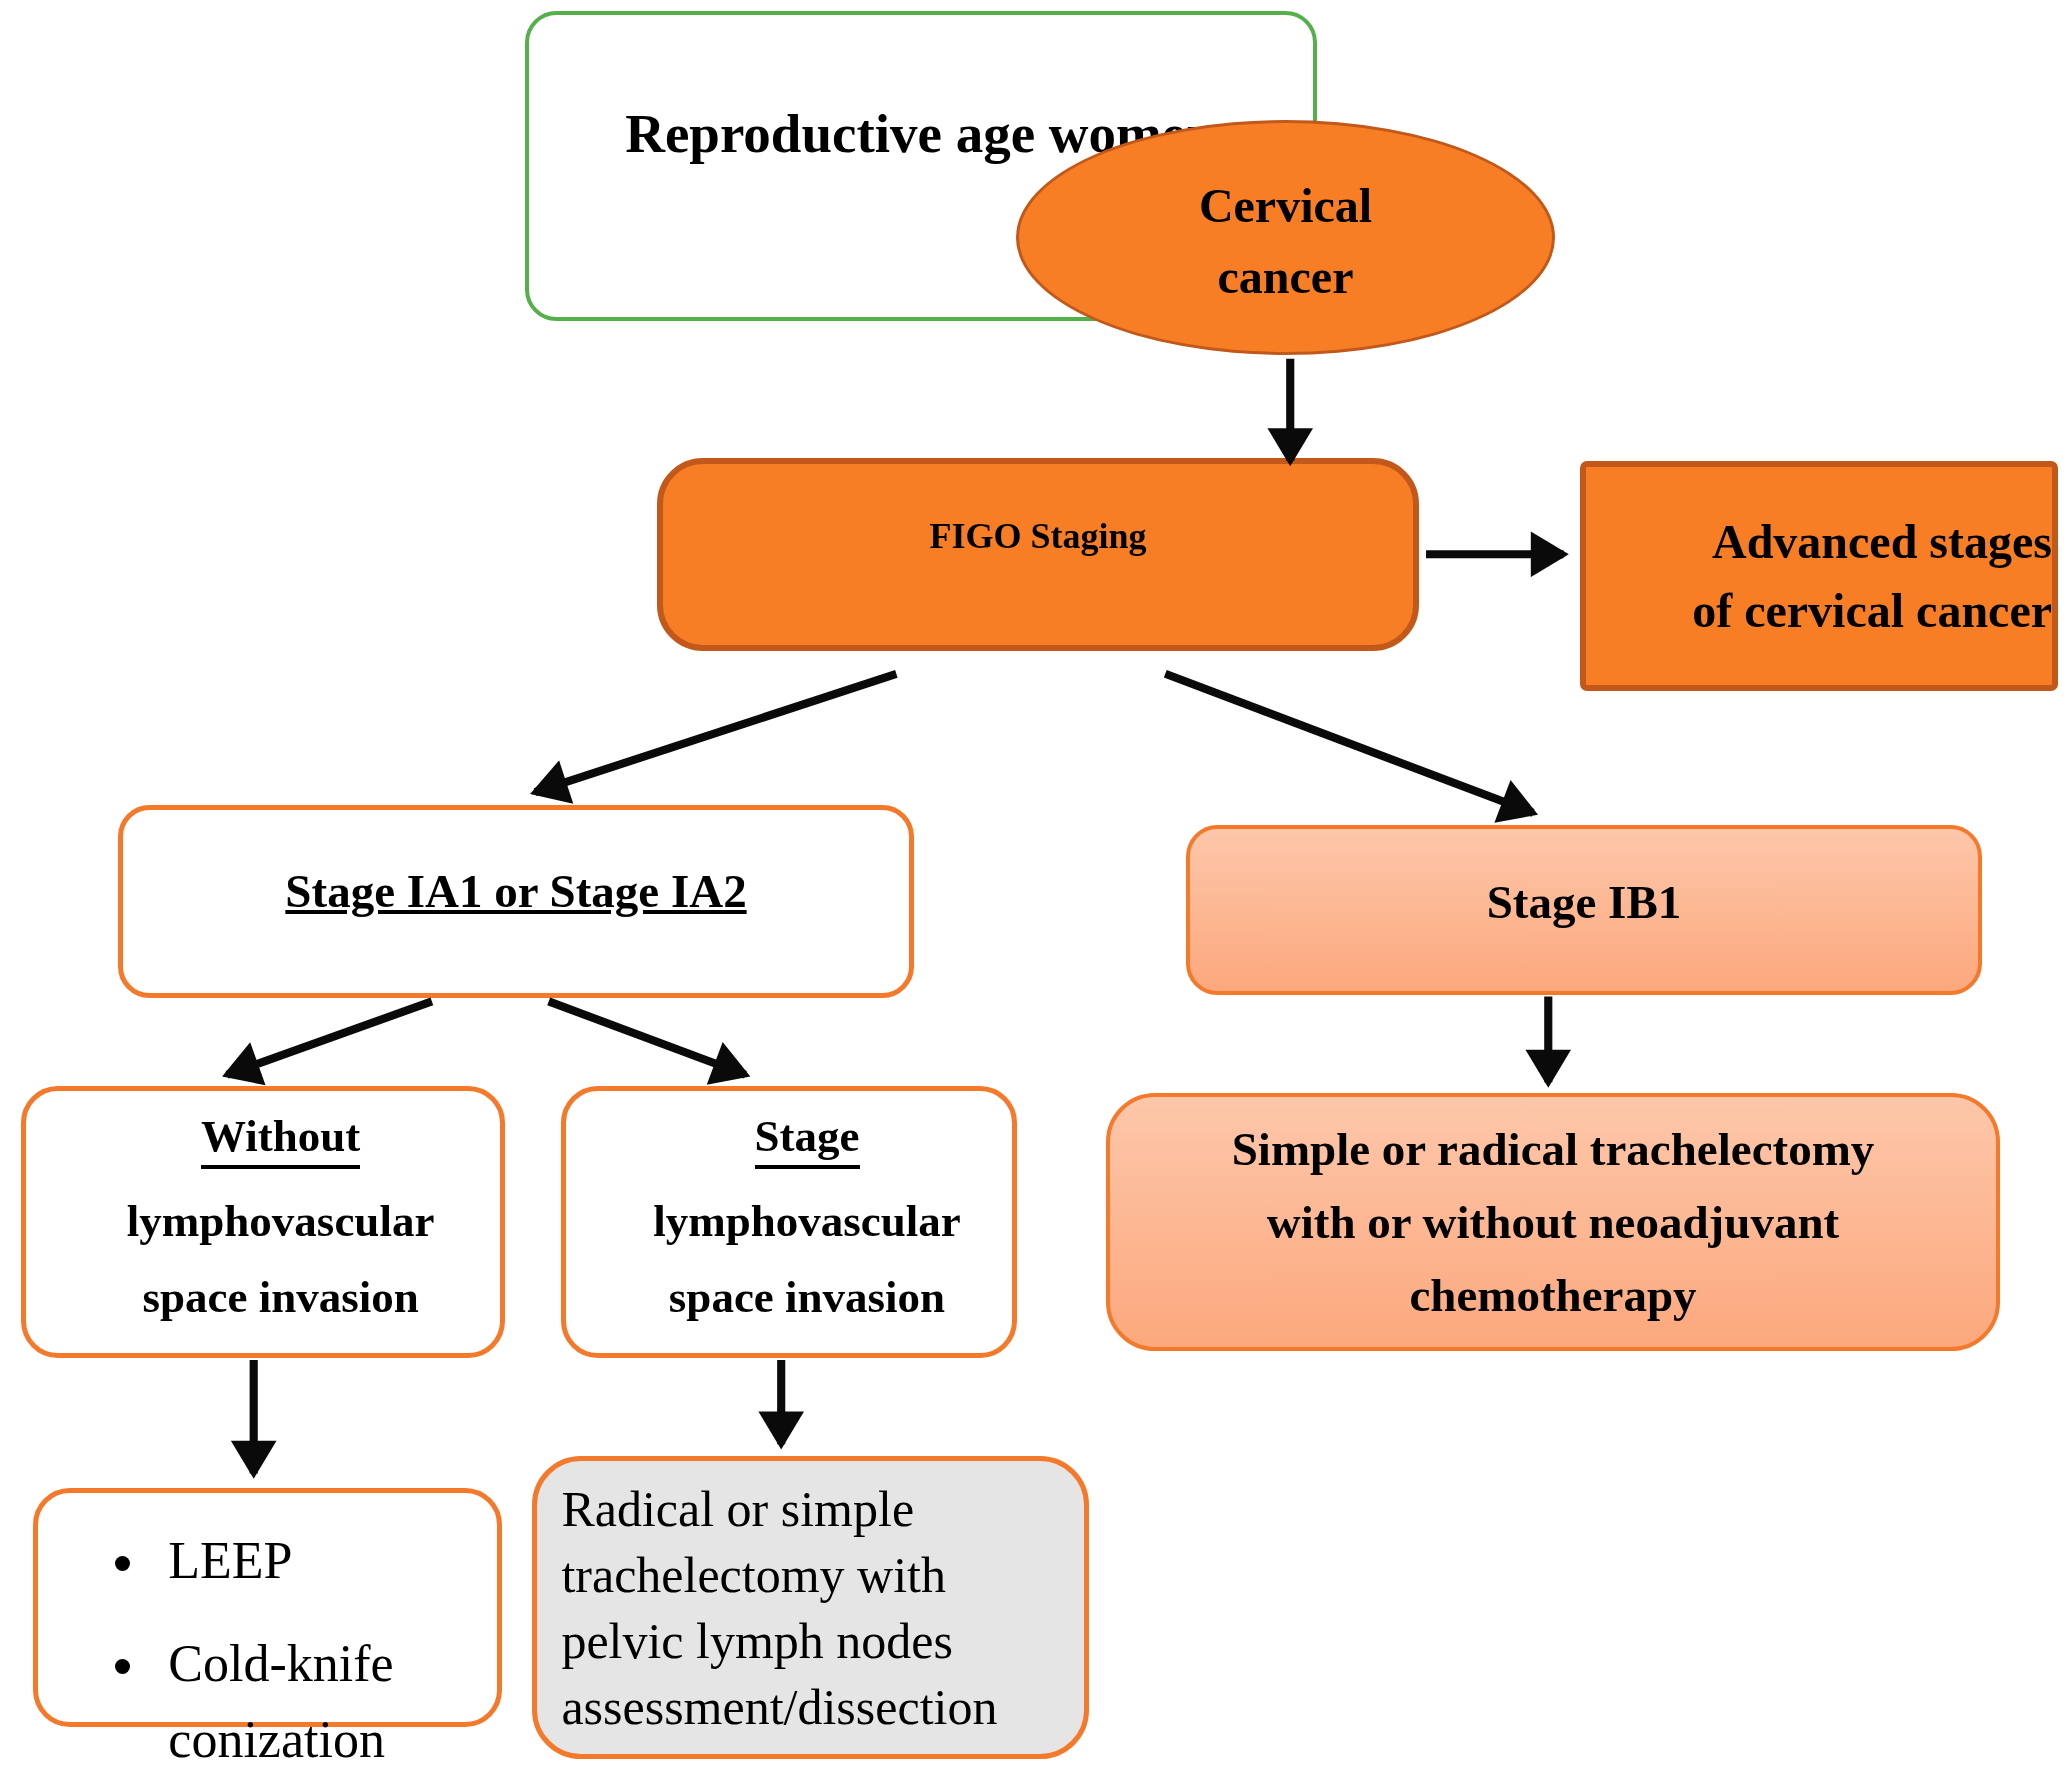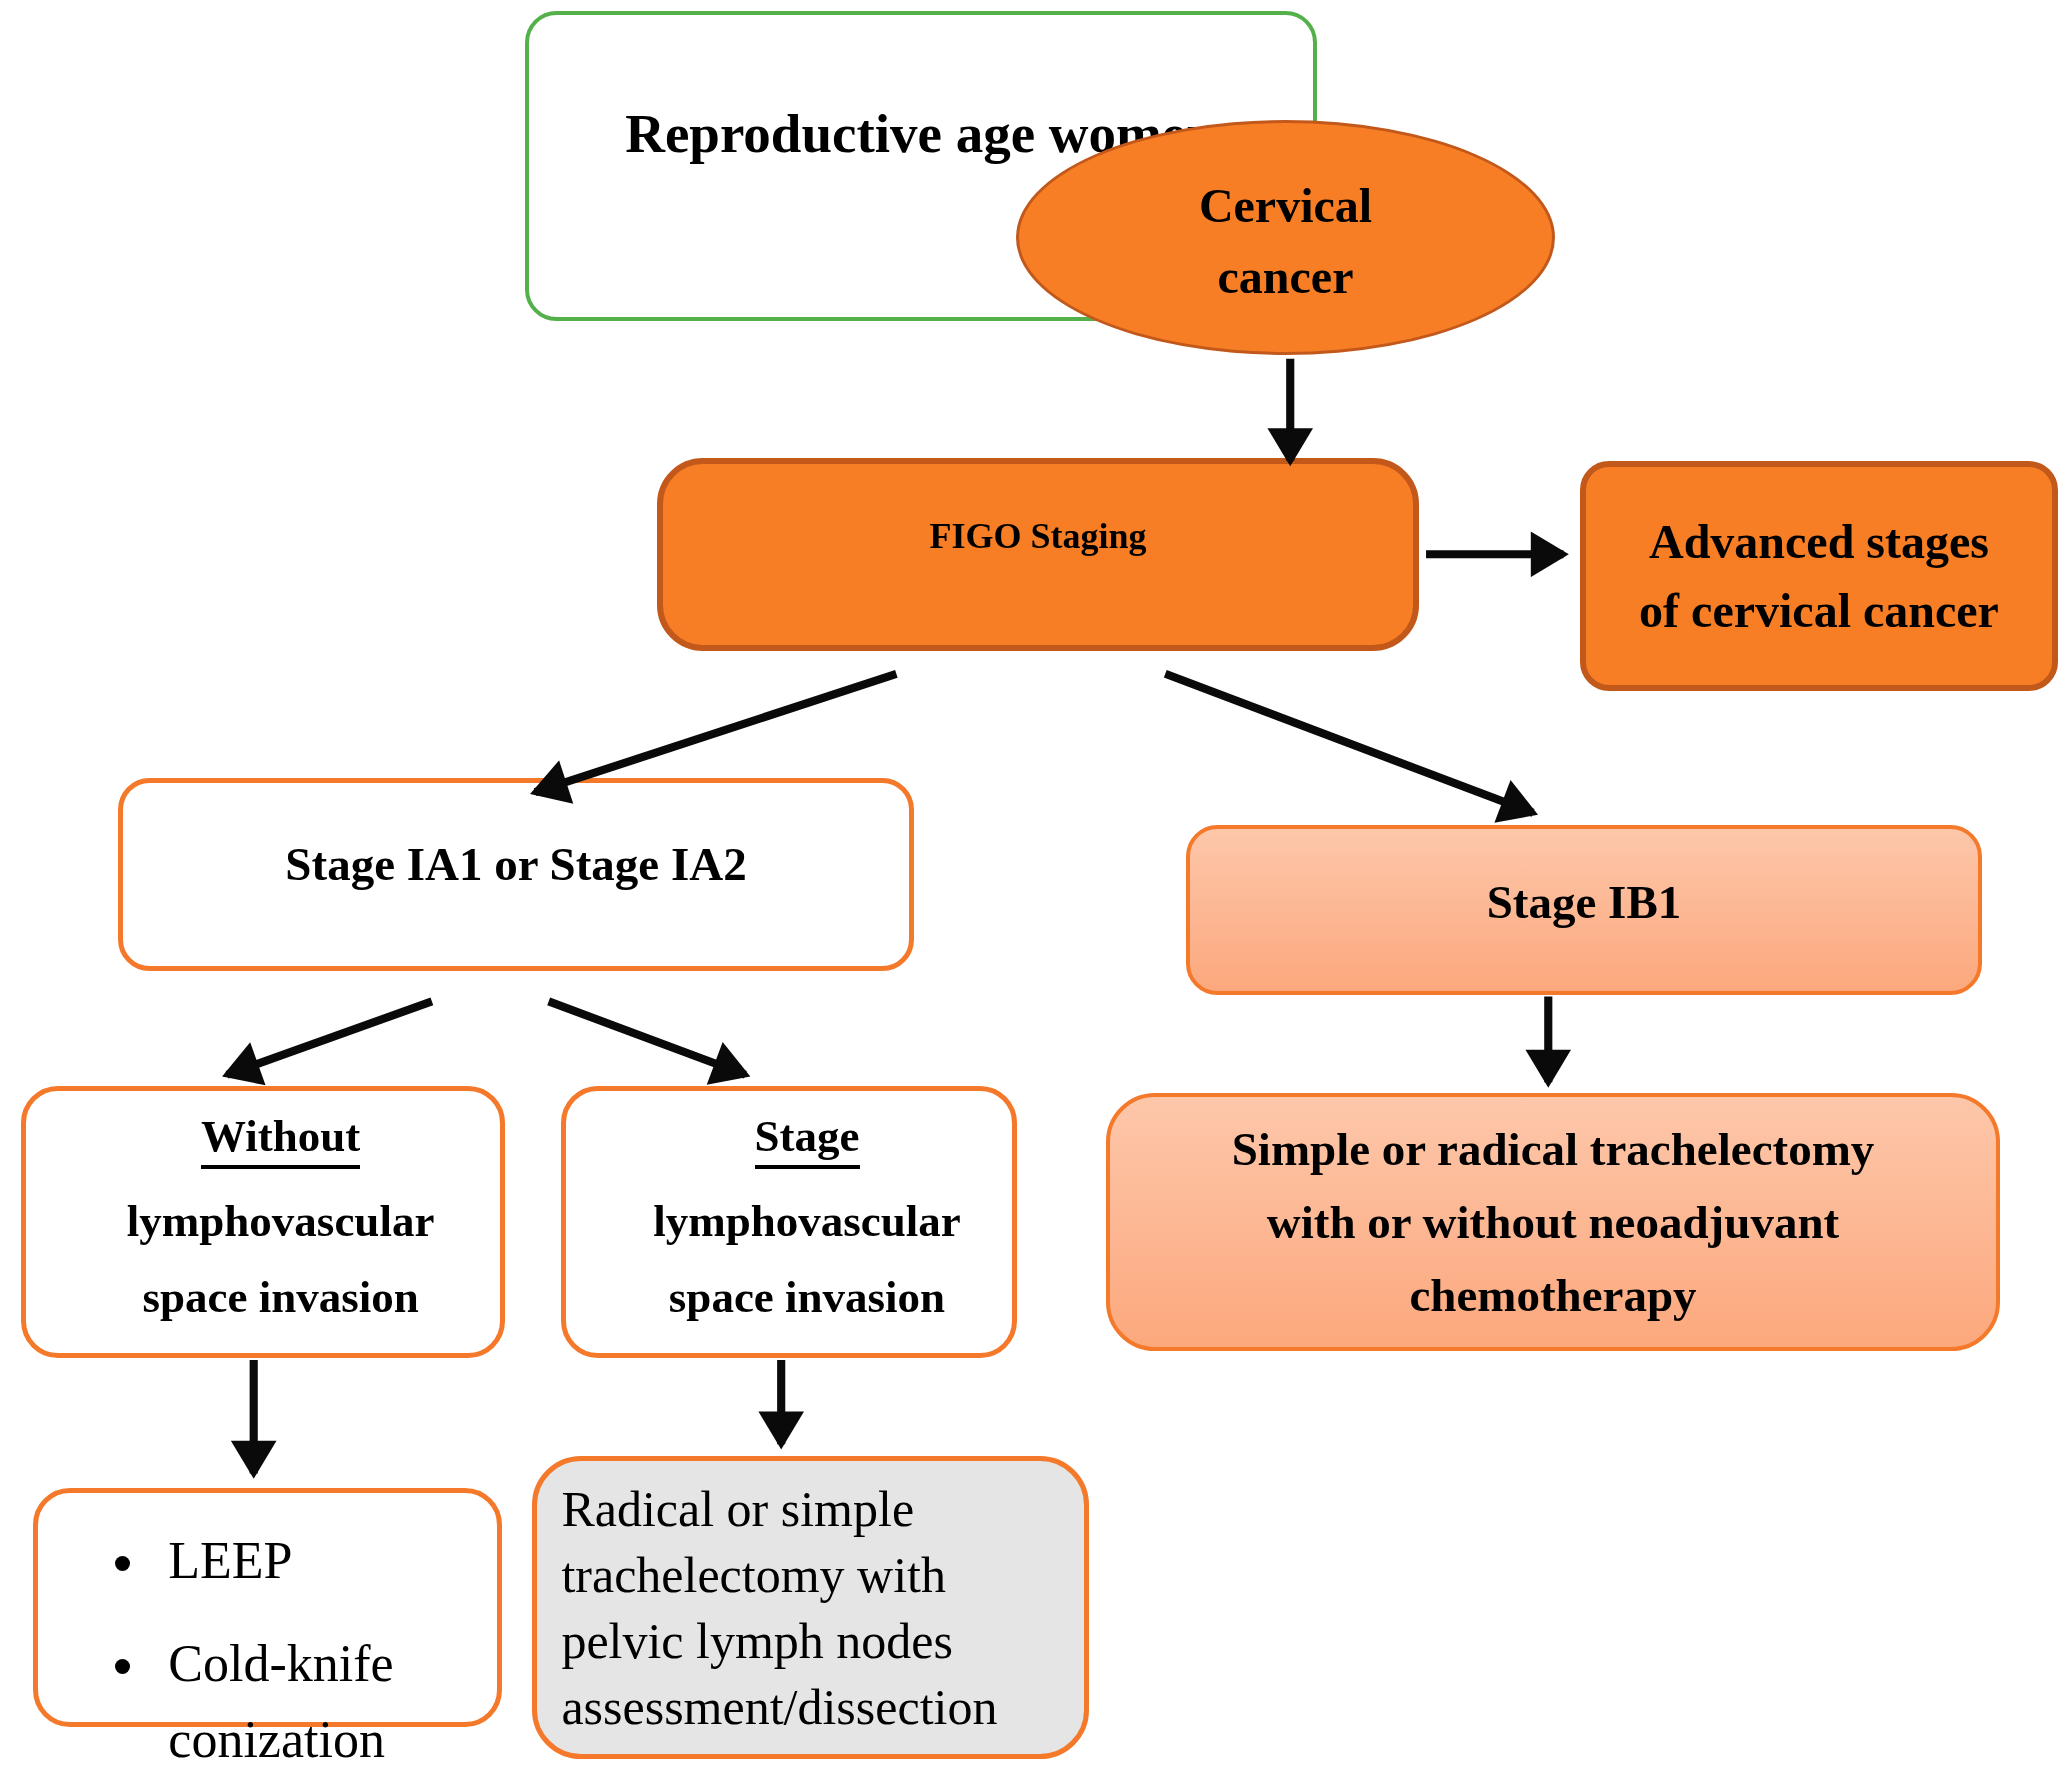--- a/index.html
+++ b/index.html
@@ -41,29 +41,30 @@
   .figo-box{
     left:657px;top:458px;width:762px;height:193px;
     background:var(--orange-fill);
     border:6px solid var(--orange-border);border-radius:46px;
     font-size:36px;font-weight:700;z-index:2;
     padding-bottom:38px;
   }
   .advanced-box{
     left:1580px;top:461px;width:478px;height:230px;
     background:var(--orange-fill);
-    border:6px solid var(--orange-border);border-radius:29px;
-    font-size:48px;font-weight:700;line-height:69px;z-index:2;
+    border:6px solid var(--orange-border);border-radius:7px;
+    font-size:48px;font-weight:700;line-height:69px;z-index:2;align-items:flex-end;
   }
   .stage-ia-box{
-    left:118px;top:778px;width:796px;height:193px;
+    left:118px;top:805px;width:796px;height:193px;
     background:#ffffff;
     border:5.4px solid var(--outline-orange);border-radius:31.5px;
     font-size:47px;font-weight:700;z-index:2;
     padding-bottom:22px;
+    text-decoration:underline;
   }
   .stage-ib1-box{
     left:1158px;top:825px;width:796px;height:170px;
     background:linear-gradient(to bottom,var(--salmon-light),var(--salmon-dark));
     border:4.3px solid var(--outline-orange);border-radius:31.5px;
     font-size:47px;font-weight:700;z-index:2;
     padding-bottom:16.3px;
     margin-left:28px;
   }
   .lvsi-box{

